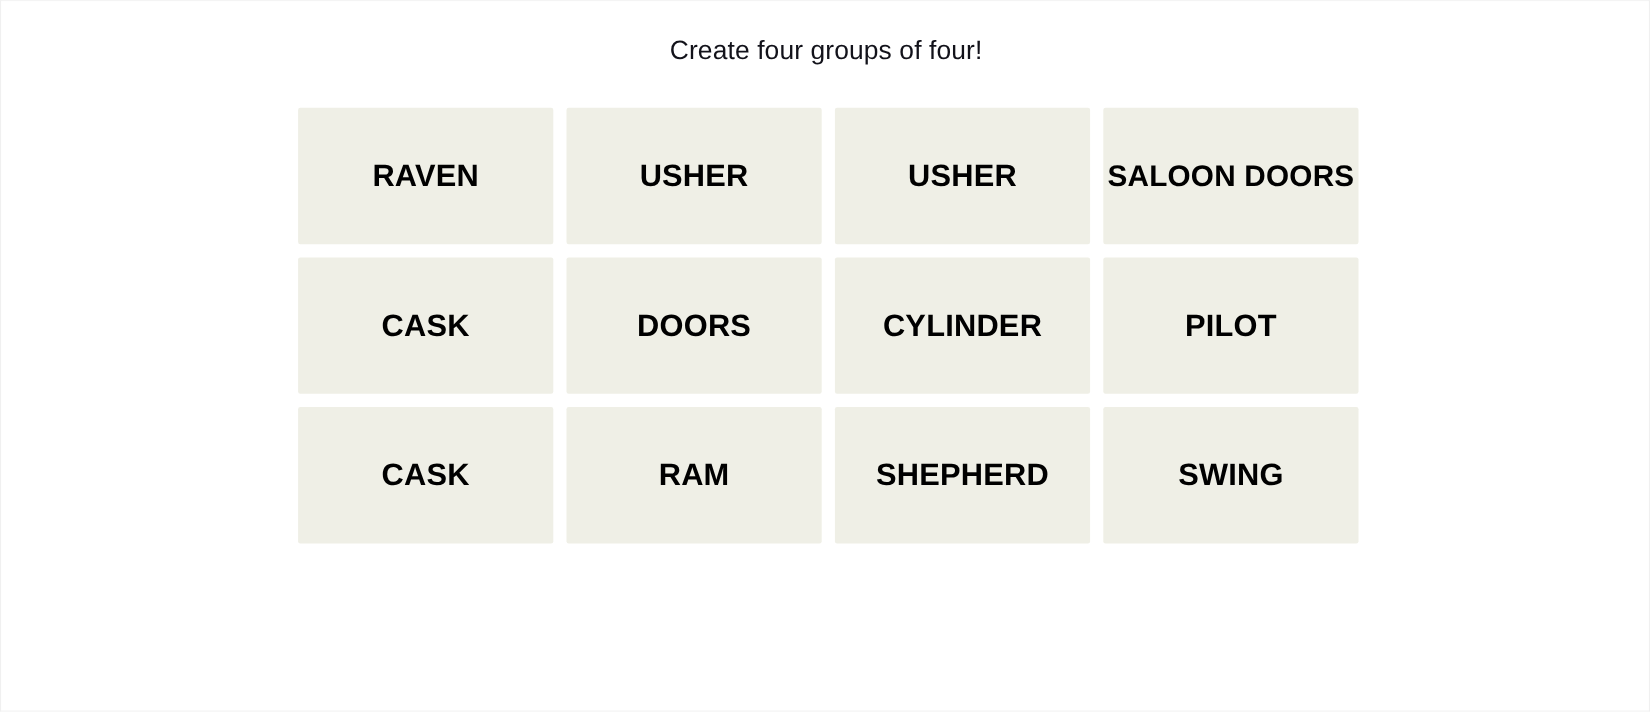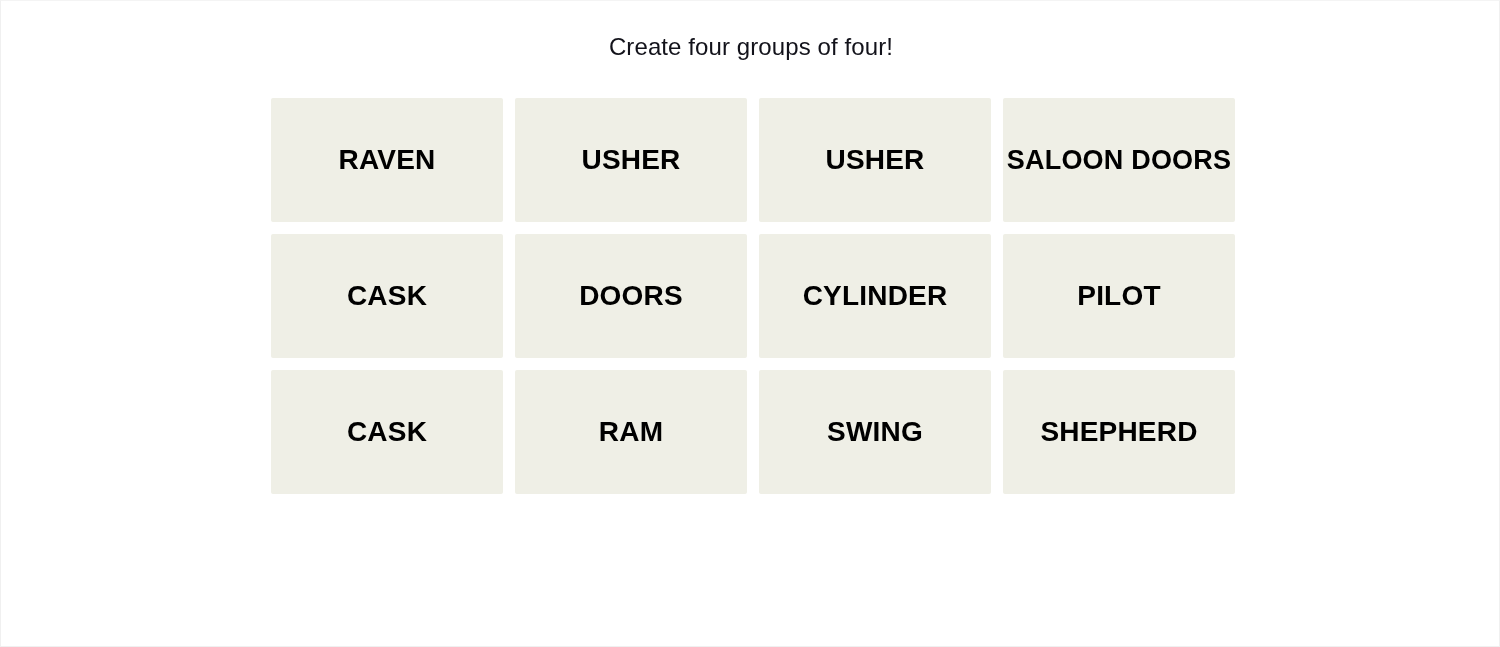--- a/index.html
+++ b/index.html
@@ -122,21 +122,21 @@
         <div class="tile">
           <span class="tile-label">PILOT</span>
         </div>
         <div class="tile">
           <span class="tile-label">CASK</span>
         </div>
         <div class="tile">
           <span class="tile-label">RAM</span>
         </div>
         <div class="tile">
-          <span class="tile-label">SWING</span>
+          <span class="tile-label">SHEPHERD</span>
         </div>
         <div class="tile">
-          <span class="tile-label">SHEPHERD</span>
+          <span class="tile-label">SWING</span>
         </div>
       </div>
 
   </div>
 </div>
 
 </body></html>

